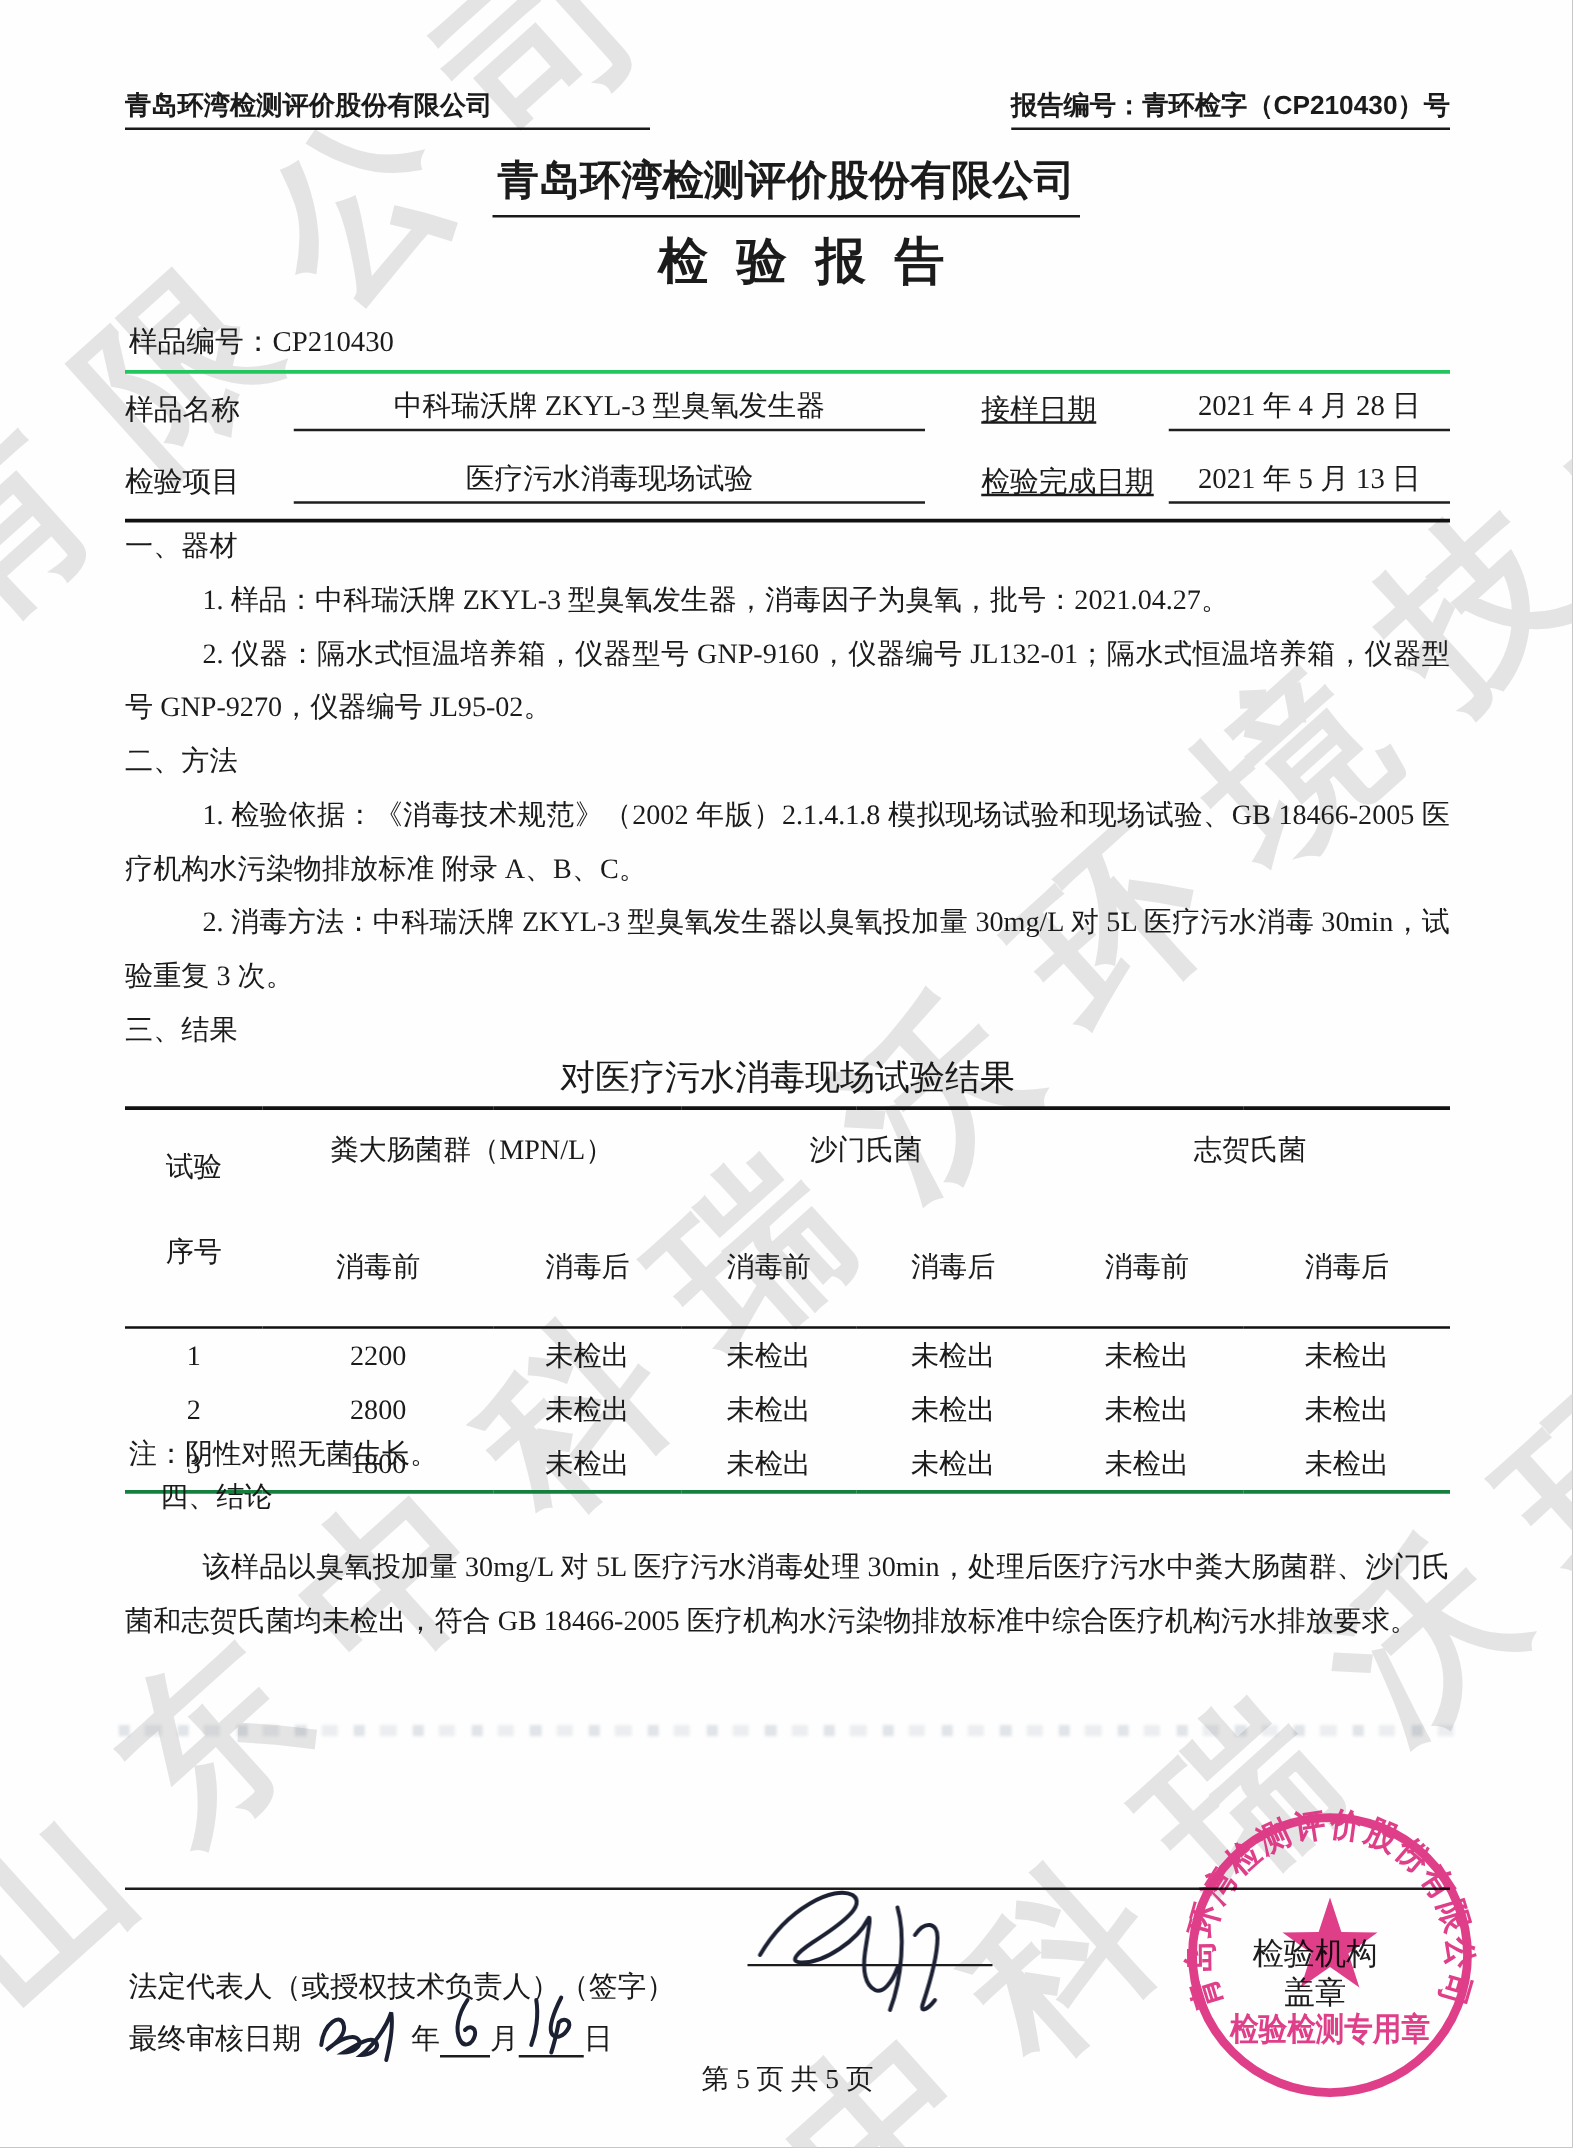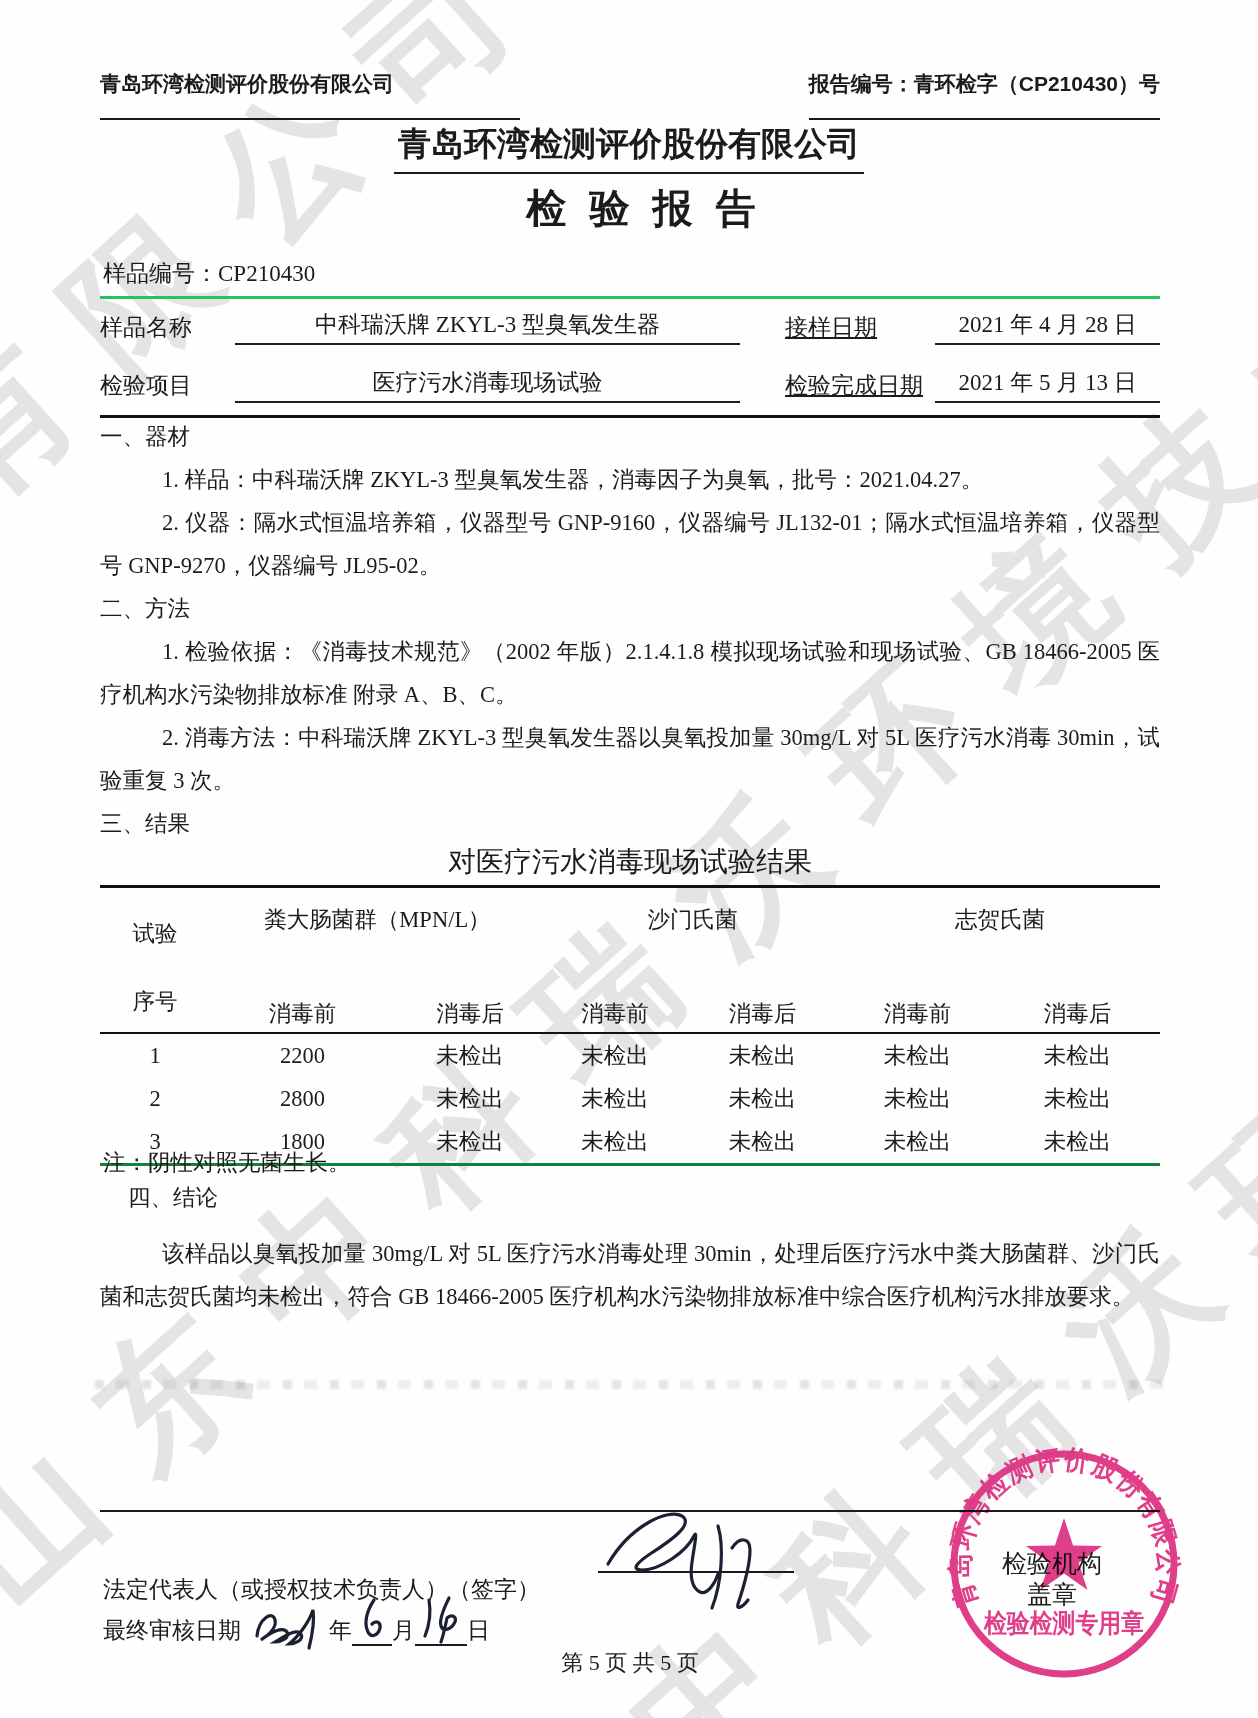--- a/index.html
+++ b/index.html
@@ -11,21 +11,21 @@
   .wm{position:absolute;white-space:nowrap;font-family:"Liberation Sans","DejaVu Sans",sans-serif;
       font-weight:700;font-size:142px;letter-spacing:52px;color:#e4e4e4;transform-origin:0 0;}
   .wm1{transform:translate(-90px,1500px) rotate(-42deg);}
   .wm2{transform:translate(-1560px,1700px) rotate(-42deg);}
   .wm3{transform:translate(300px,1935px) rotate(-42deg);}
   .content{position:relative;z-index:1;}
   
   .hdr{position:absolute;top:70px;left:100px;width:1060px;display:flex;justify-content:space-between;
        font-family:"Liberation Sans","DejaVu Sans",sans-serif;font-size:21px;font-weight:600;}
   .hdr-left{width:420px;border-bottom:2px solid #1a1a1a;padding-bottom:4px;}
-  .hdr-right{border-bottom:2px solid #1a1a1a;padding-bottom:20px;}
+  .hdr-right{border-bottom:2px solid #1a1a1a;padding-bottom:4px;}
   
   .title1{position:absolute;top:122px;left:0;width:100%;text-align:center;
           font-family:"Liberation Sans","DejaVu Sans",sans-serif;font-weight:700;font-size:33px;}
   .title1 span{display:inline-block;border-bottom:2.5px solid #1a1a1a;padding:0 4px 5px 4px;}
   .title2{position:absolute;top:181px;left:15px;width:100%;text-align:center;
           font-family:"Liberation Sans","DejaVu Sans",sans-serif;font-weight:700;font-size:40px;letter-spacing:6px;}
   
   .sampleno{position:absolute;top:258px;left:103px;font-size:23px;}
   
   .infotable{position:absolute;top:296px;left:100px;width:1060px;
@@ -44,21 +44,21 @@
   .bodytext p{margin:0;text-align:justify;}
   .bh{margin-left:28px;}
   .bp{text-indent:62px;}
   .tcaption{position:absolute;top:843px;left:100px;width:1060px;text-align:center;font-size:28px;}
   
   .rtable-wrap{position:absolute;top:885px;left:100px;width:1060px;}
   table.rtable{width:1060px;border-collapse:collapse;font-size:22.5px;
                border-top:3px solid #111;border-bottom:3px solid #15803d;}
   table.rtable th,table.rtable td{font-weight:normal;text-align:center;padding:0;}
   table.rtable thead tr.h1 th{height:62px;vertical-align:top;padding-top:16px;}
-  table.rtable thead tr.h2 th{height:63px;vertical-align:bottom;padding-bottom:3px;}
+  table.rtable thead tr.h2 th{height:63px;vertical-align:bottom;padding-bottom:32px;}
   table.rtable thead{border-bottom:2.5px solid #111;}
   table.rtable tbody td{height:43px;}
   th.rh{vertical-align:top !important;}
   .rh-in{height:125px;display:flex;flex-direction:column;justify-content:space-between;
          align-items:center;padding:14px 0 12px 0;box-sizing:border-box;}
   .note{position:absolute;top:1147px;left:103px;font-size:22.5px;}
   .conh{position:absolute;top:1182px;left:128px;font-size:22.5px;}
   .conp{position:absolute;top:1232px;left:100px;width:1060px;font-size:22.5px;line-height:43px;
         text-align:justify;text-indent:62px;margin:0;}
   

